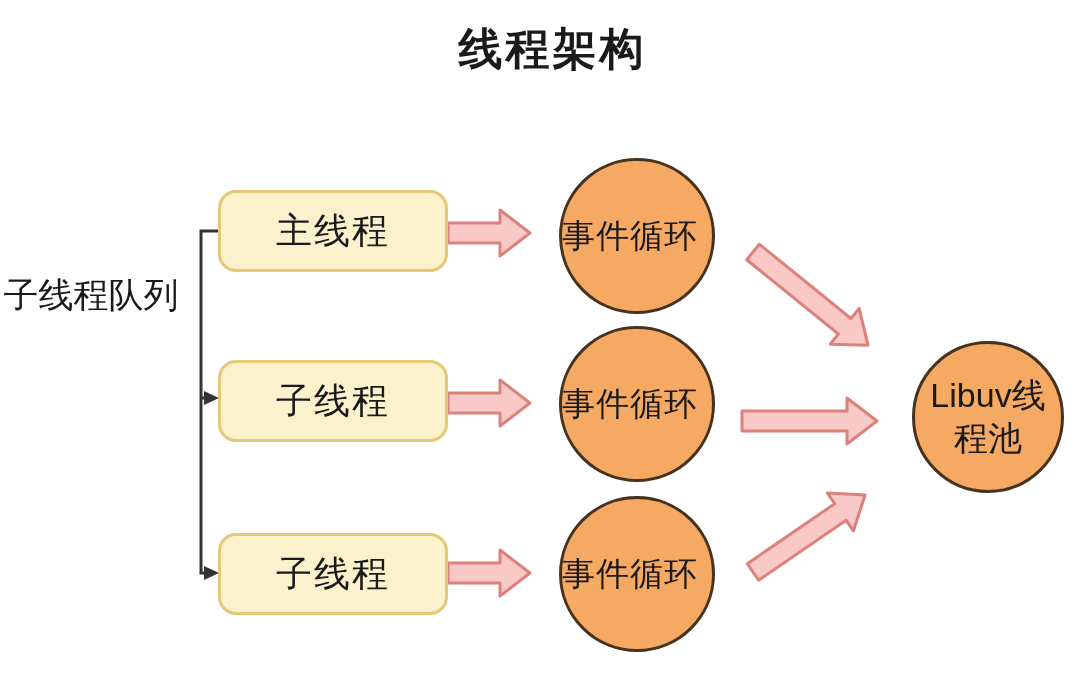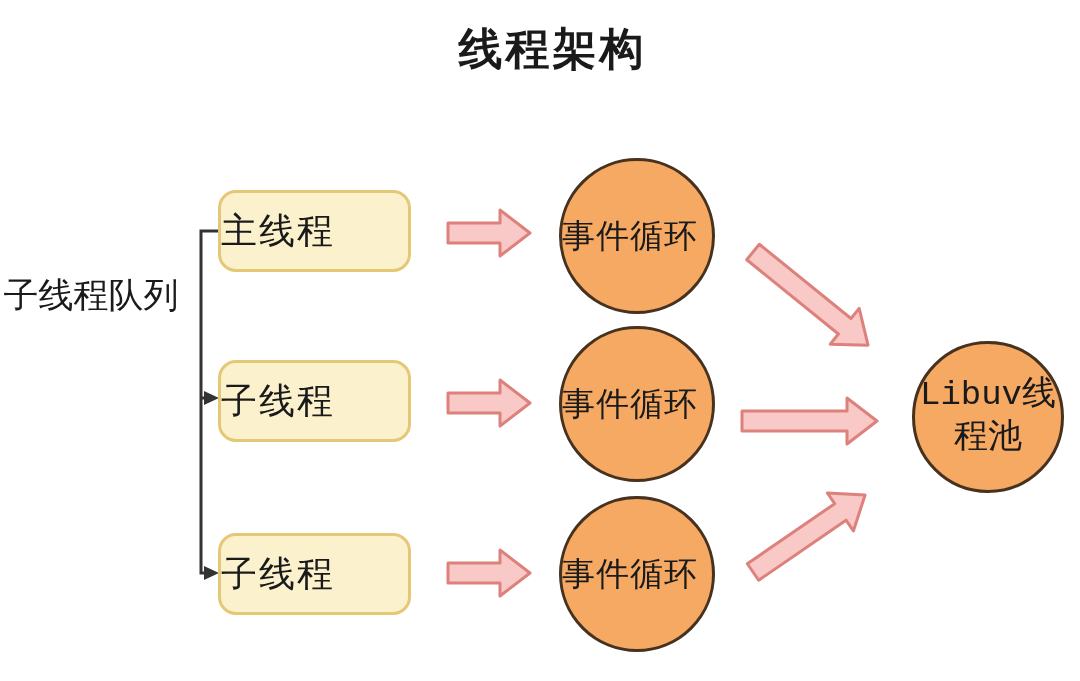--- a/index.html
+++ b/index.html
@@ -54,29 +54,29 @@
   }
   .block-arrow {
     fill: var(--arrow_fill, #F8C9C6);
     stroke: var(--arrow_border, #DD817C);
     stroke-width: 3;
     stroke-linejoin: round;
   }
   .thread-box {
     position: absolute;
     left: 218px;
-    width: 193px;
+    width: 230px;
     height: 82px;
     box-sizing: border-box;
     background: var(--box_fill, #FBF2CD);
     border: 3px solid var(--box_border, #E4C875);
     border-radius: 18px;
     display: flex;
     align-items: center;
-    justify-content: flex-start;
+    justify-content: center;
     font-size: 36px;
     color: var(--text, #1a1a1a);
     letter-spacing: 2px;
   }
   .thread-box.pos-1 { top: 190px; }
   .thread-box.pos-2 { top: 360px; }
   .thread-box.pos-3 { top: 533px; }
   .loop-circle {
     position: absolute;
     left: 559px;
@@ -106,21 +106,20 @@
     border: 3px solid var(--circle_border, #46321F);
     border-radius: 50%;
     display: flex;
     flex-direction: column;
     align-items: center;
     justify-content: center;
     font-size: 34px;
     line-height: 1.26;
     color: var(--text, #1a1a1a);
     text-align: center;
-    font-family: Liberation Mono, monospace;
   }
 </style>
 </head>
 <body>
 
 <div class="canvas">
 
   <div class="diagram-title">线程架构</div>
 
   <div class="queue-label">子线程队列</div>

